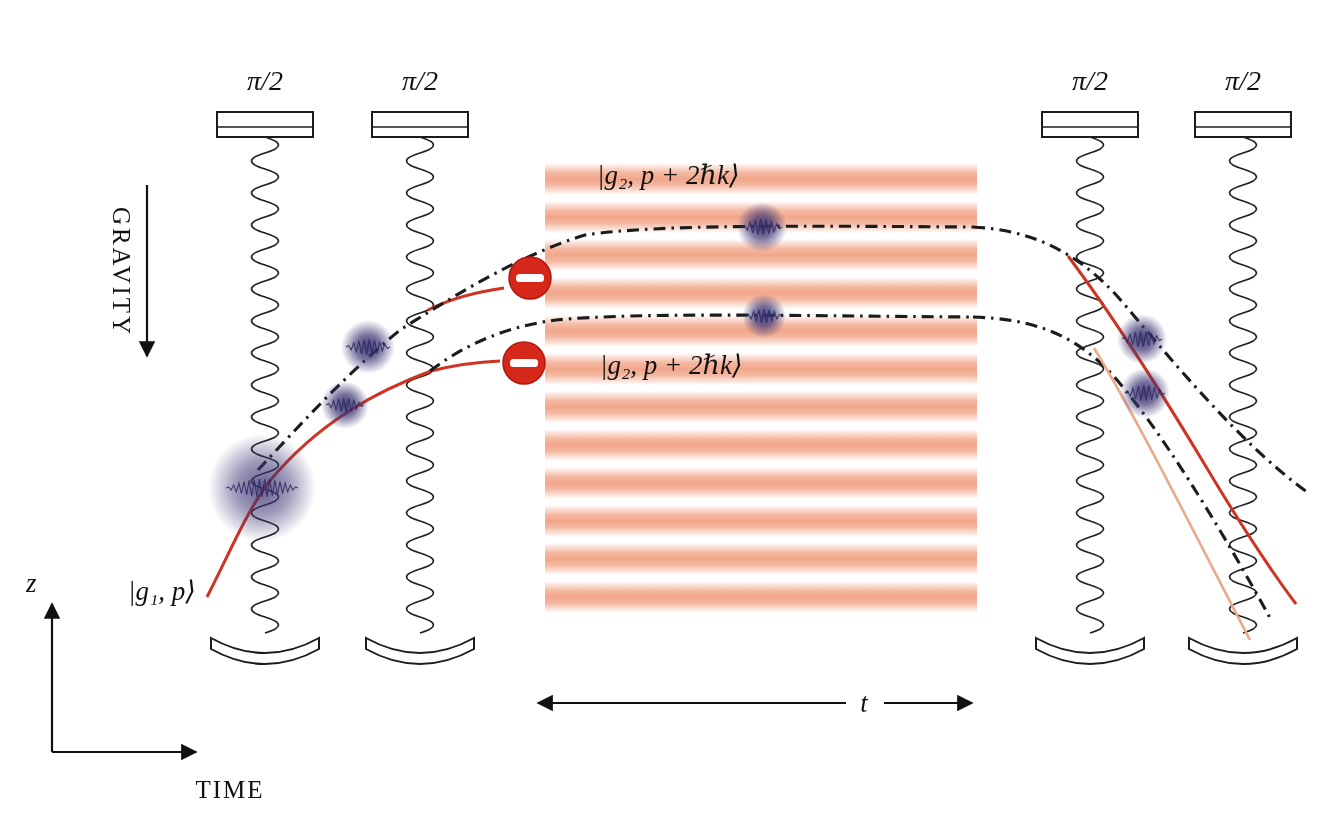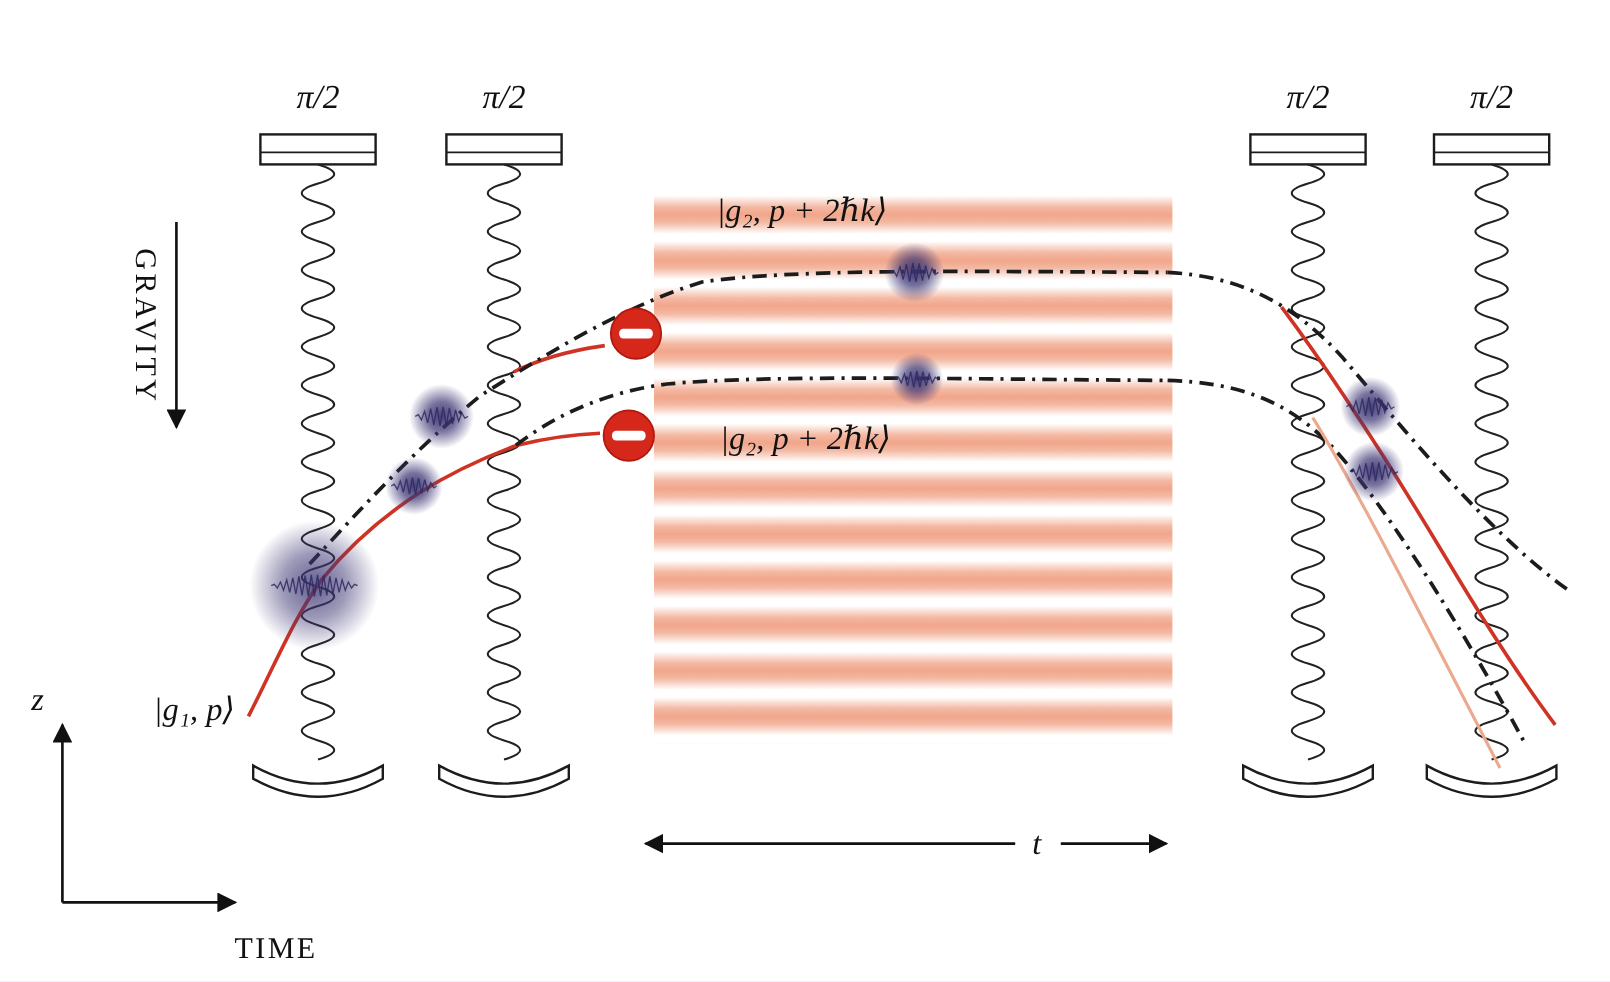--- a/index.html
+++ b/index.html
@@ -1,16 +1,16 @@
 <!DOCTYPE html>
 <html style="--traj-red: #cf3324; --traj-salmon: #eba98e; --dash: #1c1c1c; --stripe: #f0a184; --purple: #3d3674; --noentry: #d5281b;"><head>
 <meta charset="utf-8">
 <style>
   html,body{margin:0;padding:0;background:#fff;}
-  .stage{width:1342px;height:818px;position:relative;background:#f0abfc;overflow:hidden;}
+  .stage{width:1342px;height:818px;position:relative;background:#8b5cf6;overflow:hidden;}
   svg{display:block;}
   text{fill:#111;}
   .math{font-family:"Liberation Serif","DejaVu Serif","DejaVu Sans",serif;font-style:italic;}
   .caps{font-family:"Liberation Serif","DejaVu Serif",serif;font-style:normal;}
   .spring{fill:none;stroke:#222;stroke-width:1.7;}
   .hardware{fill:#fff;stroke:#1c1c1c;stroke-width:2;}
   .plate-divider{stroke:#1c1c1c;stroke-width:1.6;}
   .axisline{stroke:#111;stroke-width:2.2;fill:none;}
   .dashdot{fill:none;stroke:var(--dash,#1c1c1c);stroke-width:3.1;stroke-dasharray:12 6 2.5 6;}
   .traj-red{fill:none;stroke:var(--traj-red,#cf3324);stroke-width:3;}

